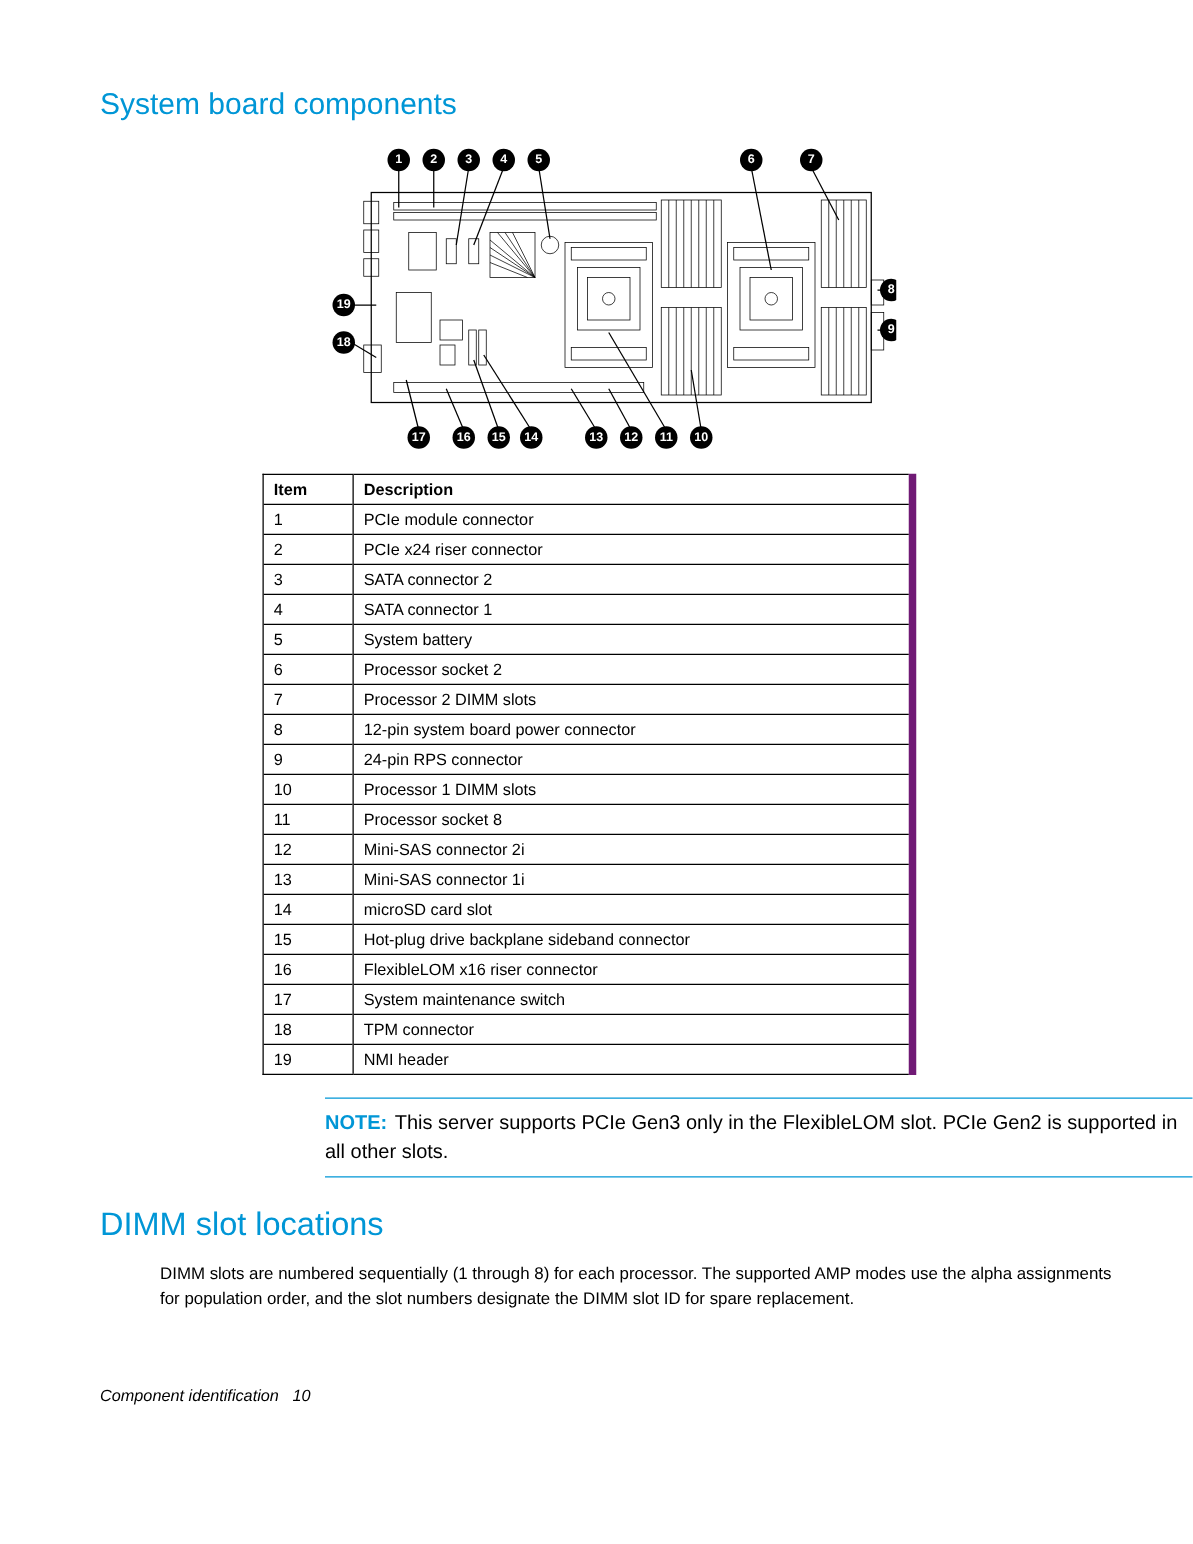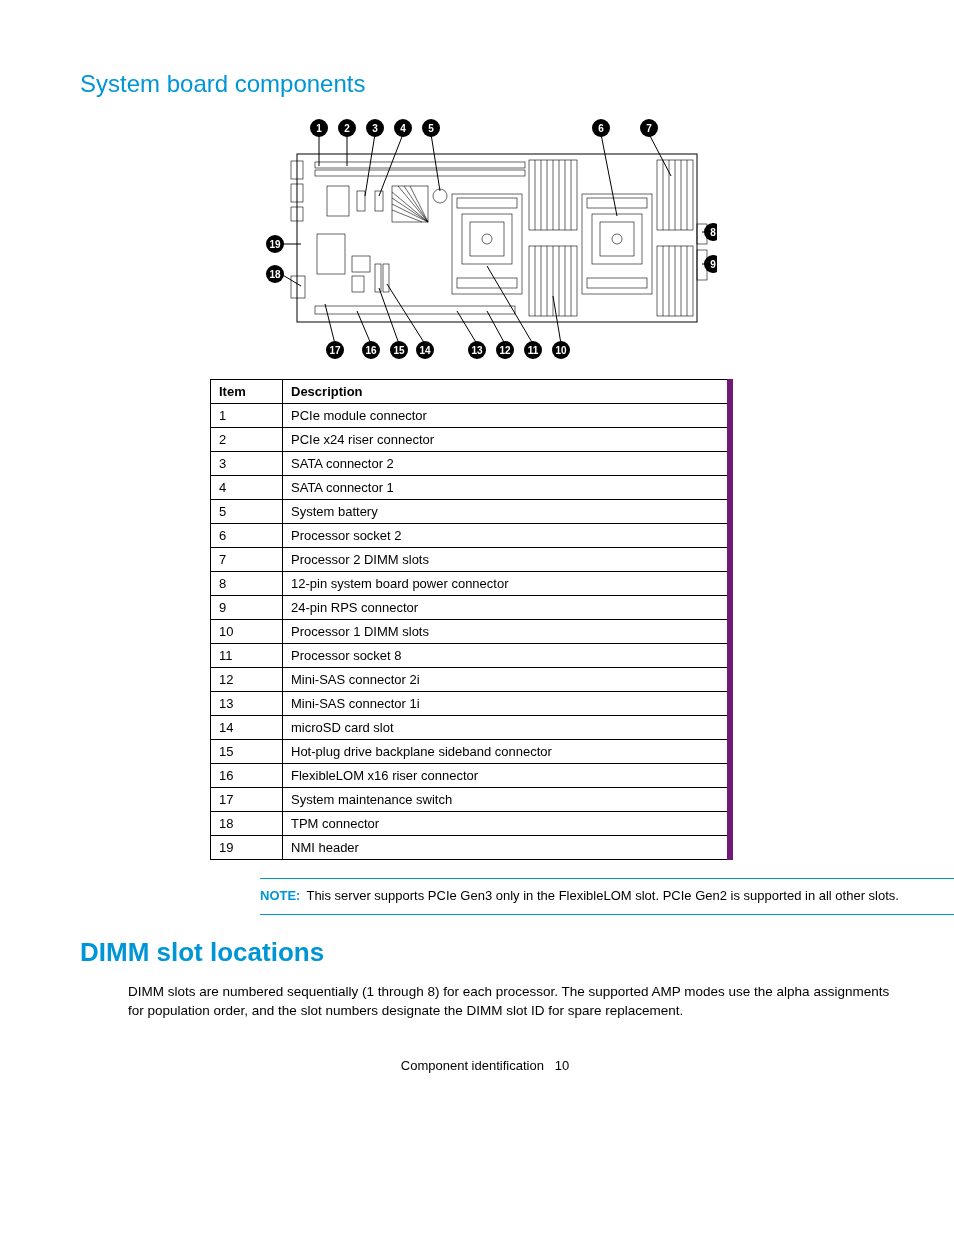--- a/index.html
+++ b/index.html
@@ -14,21 +14,21 @@
   }
   h1 {
     font-family: Arial, Helvetica, sans-serif;
     font-weight: 300;
     font-size: 24px;
     color: #0096d6;
     margin: 0 0 18px 0;
   }
   h2 {
     font-family: Arial, Helvetica, sans-serif;
-    font-weight: 700;
+    font-weight: 400;
     font-size: 26px;
     color: #0096d6;
     margin: 22px 0 14px 0;
   }
   .diagram {
     display: block;
     margin: 0 auto 18px auto;
   }
   table {
     border-collapse: collapse;
@@ -46,35 +46,36 @@
   th:last-child, td:last-child { border-right: 6px solid #701a75; }
   tr:last-child td { border-bottom: 1px solid #000; }
   th { font-weight: bold; background: #fff; }
   .col-item { width: 55px; }
   .note-block {
     margin: 0 0 0 180px;
     width: 695px;
     border-top: 1.5px solid #0096d6;
     border-bottom: 1.5px solid #0096d6;
     padding: 8px 0;
-    font-size: 13px;
+    font-size: 16px;
     line-height: 1.45;
   }
   .note-label { font-weight: bold; color: #0096d6; margin-right: 6px; }
   .body-para {
     margin: 0 0 0 48px;
     width: 770px;
     font-size: 13.5px;
     line-height: 1.45;
   }
   .footer {
-    text-align: center;
+    text-align: left;
     font-size: 13px;
-    margin-top: 37px;
+    margin-top: 60px;
     padding-right: 4px;
+    font-style: italic;
   }
 </style>
 </head>
 <body>
 
 <h1>System board components</h1>
 
 <svg class="diagram" width="460" height="245" viewBox="0 0 460 245">
   <style>
     .co { font: bold 10px Arial; fill:#fff; text-anchor:middle; dominant-baseline:central; }

